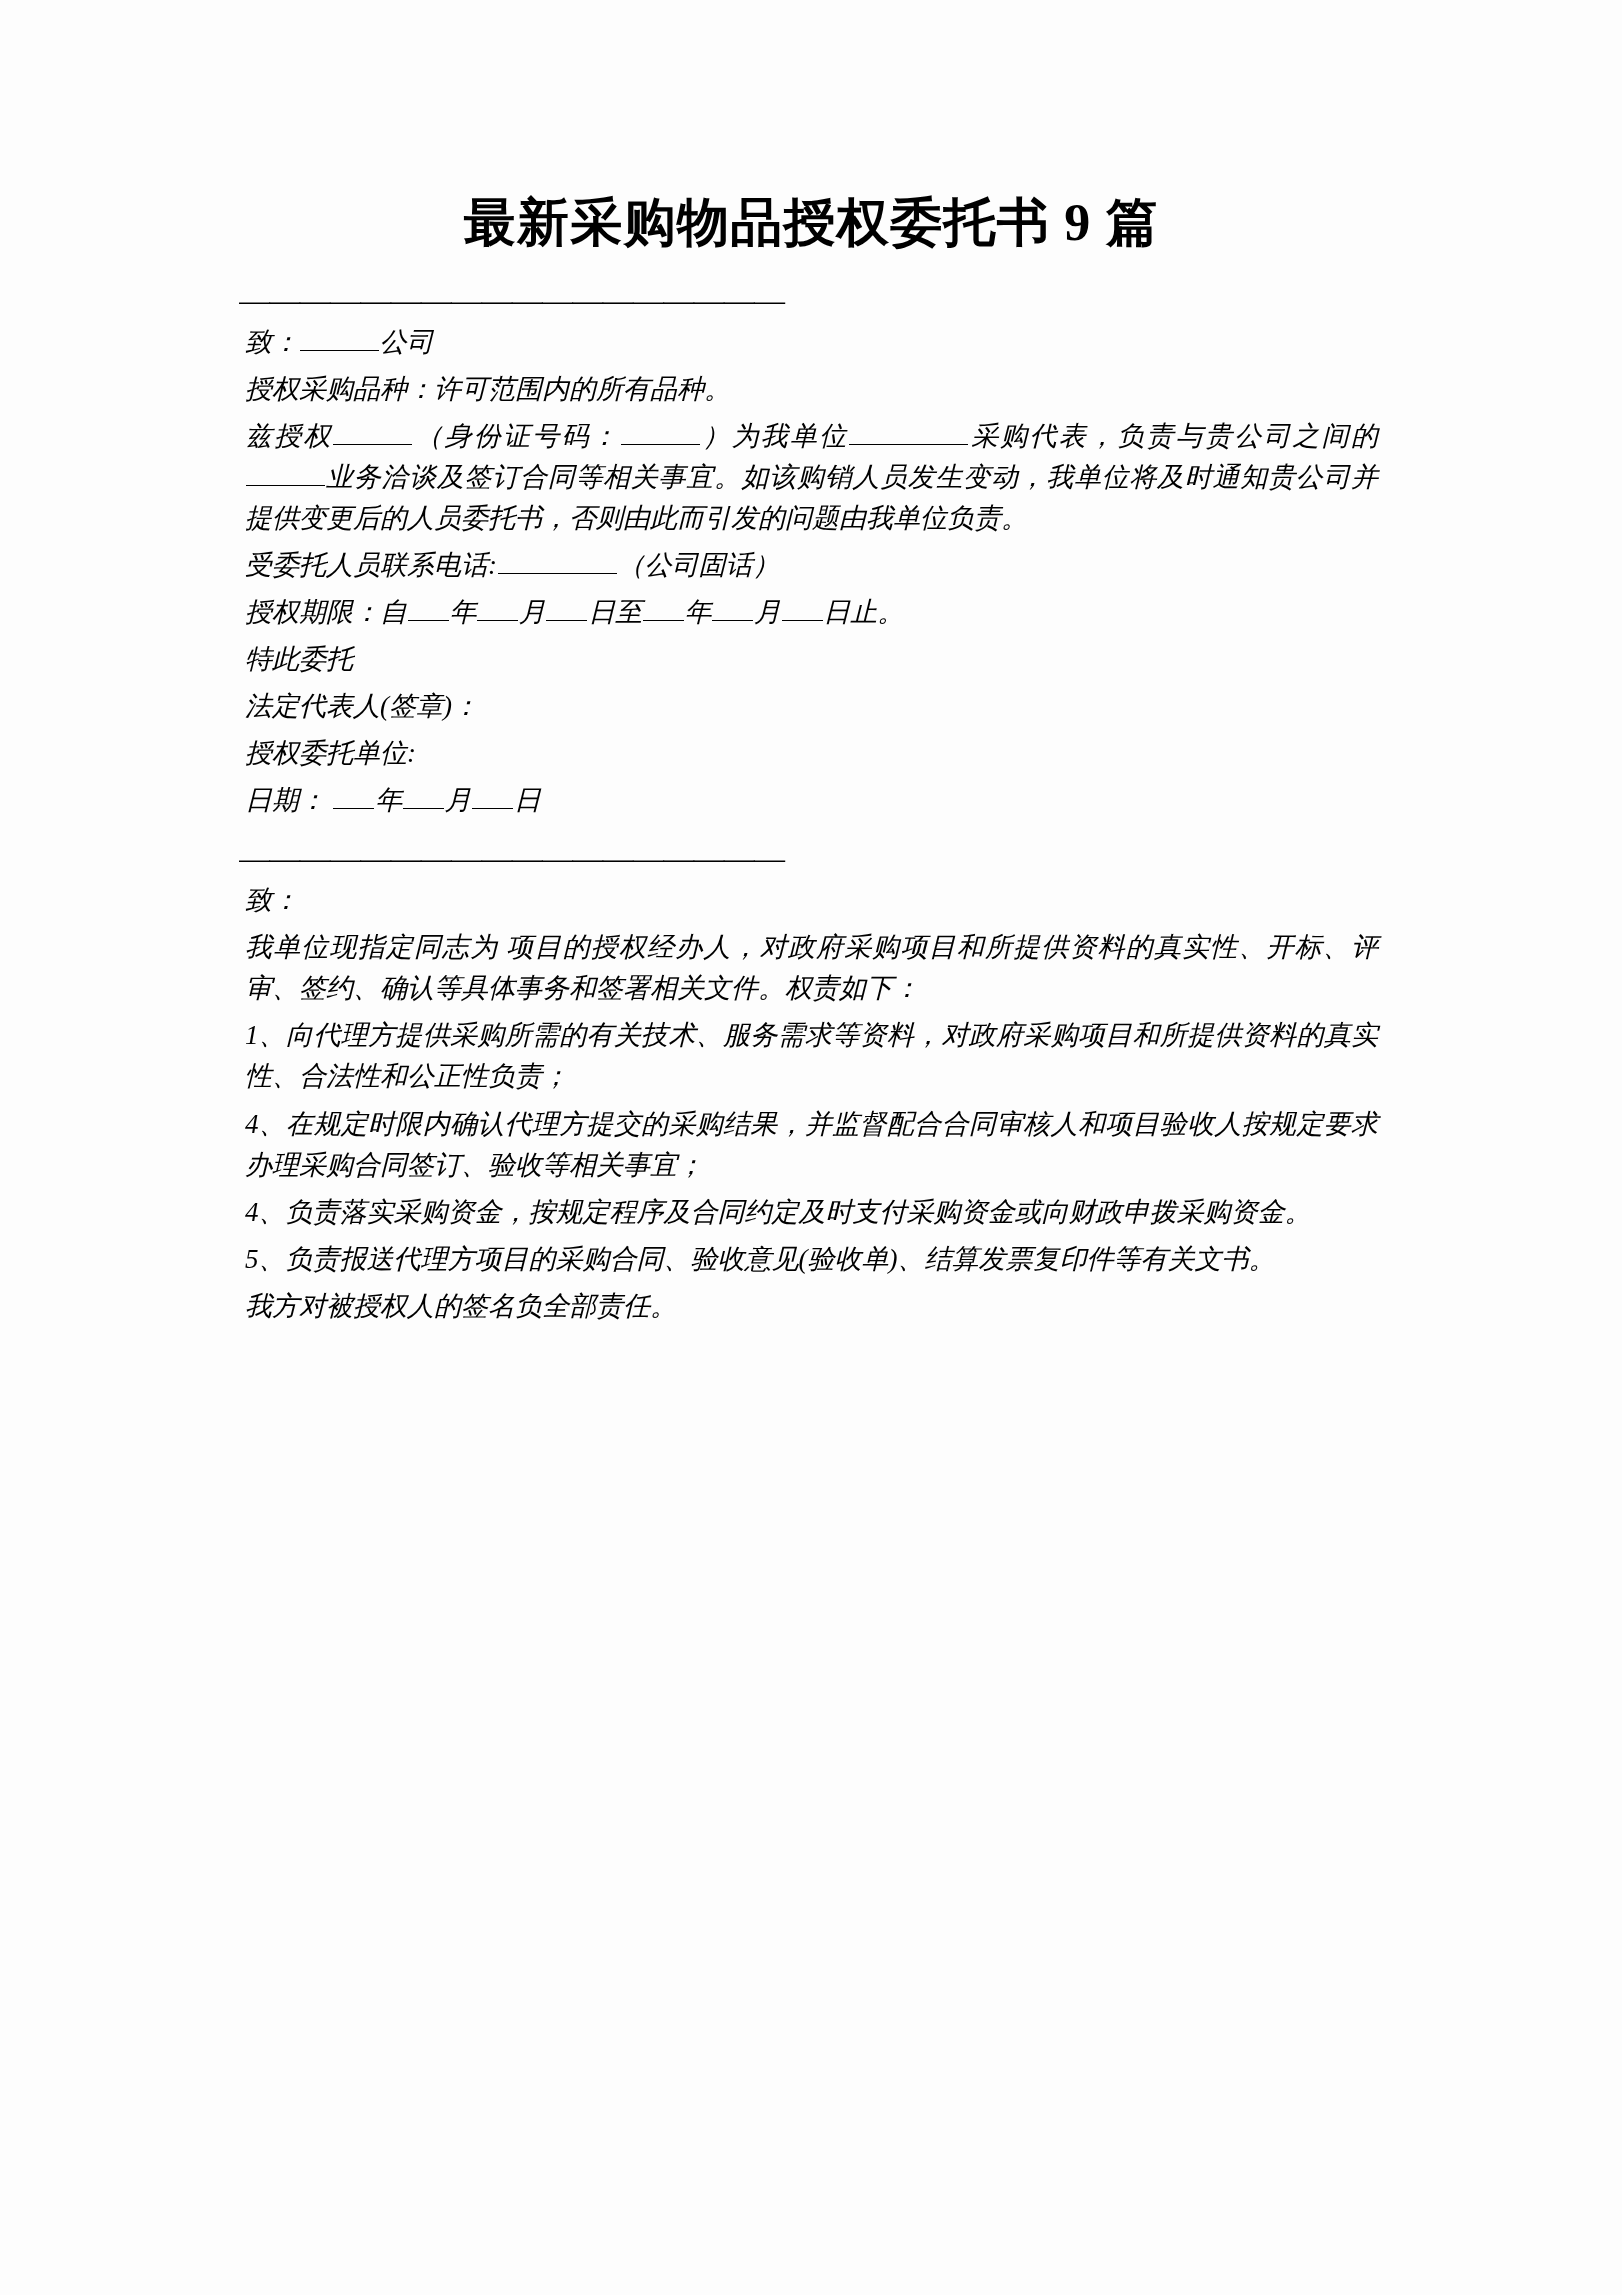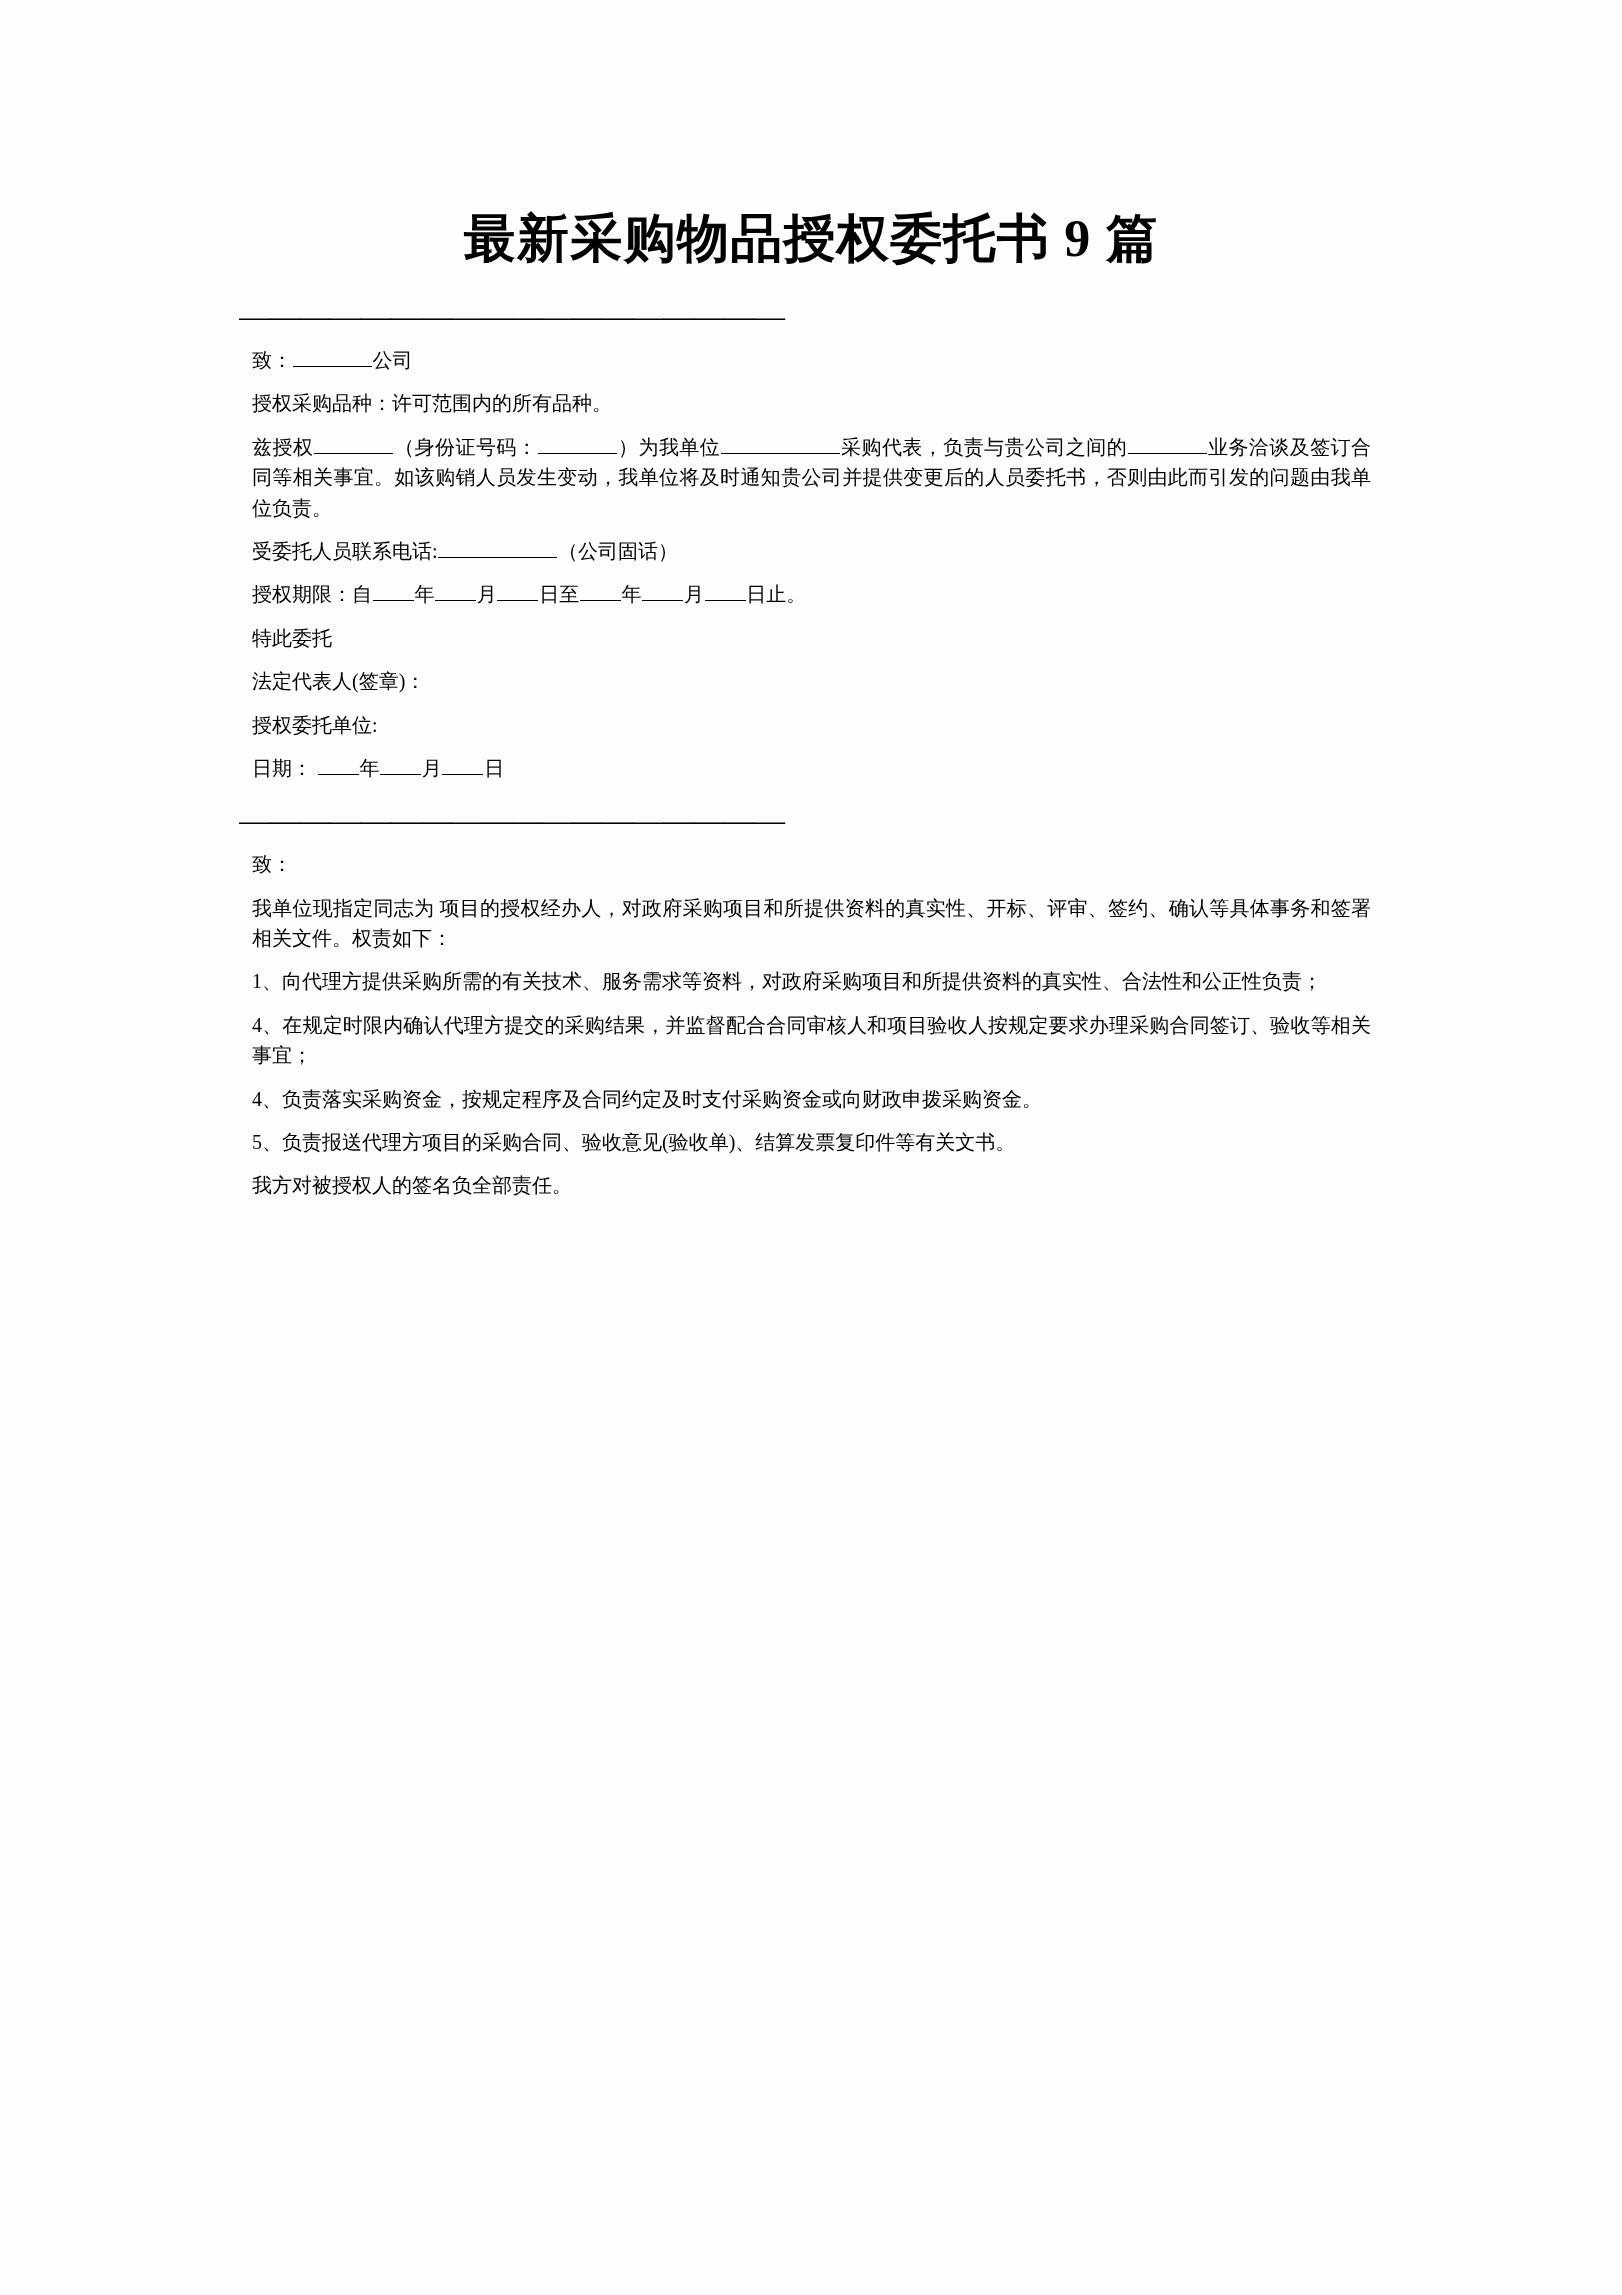--- a/index.html
+++ b/index.html
@@ -22,44 +22,45 @@
     left: 239px;
     top: 0;
     width: 1145px;
   }
   .doc-title {
     font-size: 52px;
     font-weight: bold;
     text-align: center;
     line-height: 1.25;
     letter-spacing: 1.3px;
-    margin: 16px;
+    margin: 0;
     padding-top: 190px;
     padding-bottom: 0;
     white-space: nowrap;
   }
   .divider {
     font-size: 31px;
     line-height: 1.0;
     letter-spacing: -0.7px;
     white-space: nowrap;
     overflow: hidden;
     font-weight: 500;
   }
   .divider-1 { margin-top: 30px; }
   .divider-2 { margin-top: 22px; margin-bottom: 2.6px; }
   p.para {
-    font-size: 20px;
+    font-size: 27px;
     line-height: 1.52;
-    margin: 13px;
+    margin: 6px;
     padding: 0;
     text-align: justify;
     text-justify: inter-ideograph;
     letter-spacing: 0px;
     word-break: break-all;
+    font-style: italic;
   }
   p.para.tight { text-align: left; }
   .sp-a { margin-top: 17px; }
   .sp-b { margin-top: 9.2px; }
   .blank {
     display: inline-block;
     border-bottom: 1.3px solid #000;
     vertical-align: baseline;
     height: 0.92em;
     margin: 0 0.7px;

